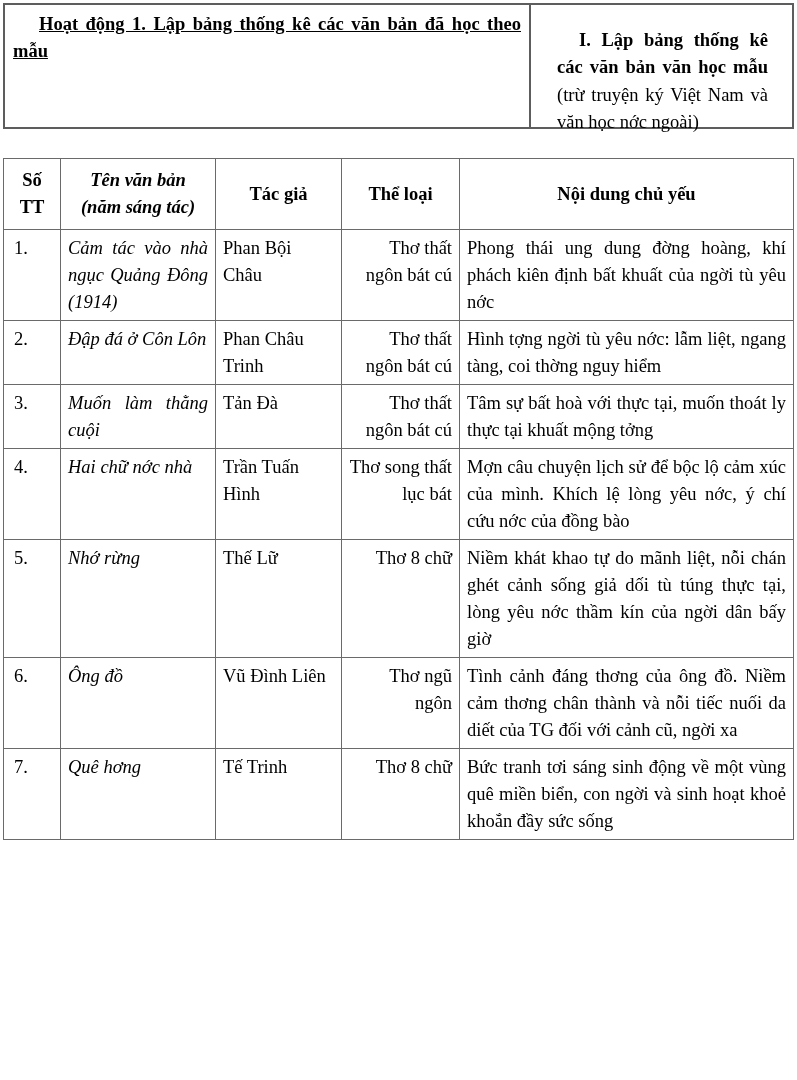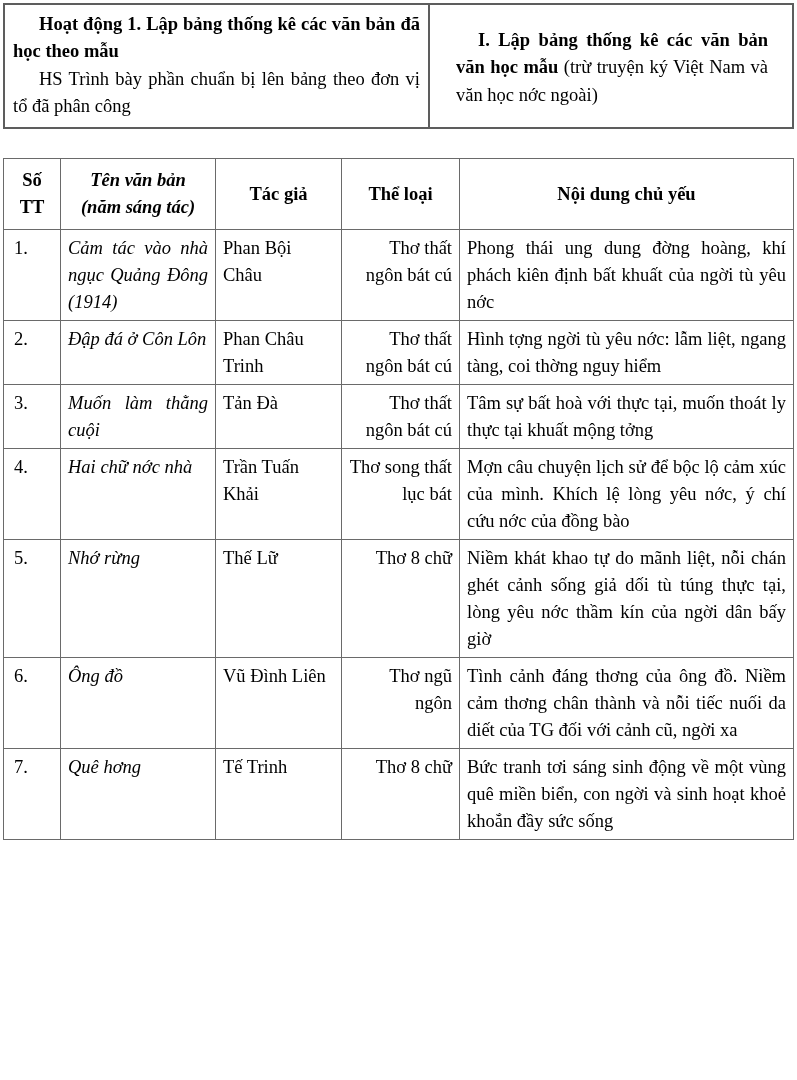--- a/index.html
+++ b/index.html
@@ -27,24 +27,25 @@
     position: absolute;
     left: 3px;
     top: 3px;
     width: 791px;
     height: 126px;
     border: 2px solid #5d5d5d;
     box-sizing: border-box;
     display: flex;
   }
   .activity-left {
-    width: 425px;
+    width: 526px;
     box-sizing: border-box;
     border-right: 2px solid #5d5d5d;
     padding: 6px 8px 4px 8px;
+    text-decoration: underline;
   }
   .activity-right {
     flex: 1;
     box-sizing: border-box;
     padding: 6px 8px 4px 10px;
   }
   .act-p {
     margin: 0;
     font-size: 18.5px;
     line-height: 1.48;
@@ -118,21 +119,20 @@
 <body>
 
 <div class="page">
 
   <div class="activity-box">
 
     <div class="activity-left">
       <p class="act-p">
         <b>Hoạt động 1. Lập bảng thống kê các văn bản đã học theo mẫu</b>
       </p>
-      <p class="act-p">HS Trình bày phần chuẩn bị lên bảng theo đơn vị tổ đã phân công</p>
     </div>
 
     <div class="activity-right">
       <p class="act-right-p"><b>I. Lập bảng thống kê các văn bản văn học mẫu</b><span> (trừ truyện ký Việt Nam và văn học nớc ngoài)</span></p>
     </div>
 
   </div>
 
   <table class="doc-table">
     <colgroup>
@@ -173,21 +173,21 @@
         <td class="cell-stt">3.</td>
         <td class="cell-name">Muốn làm thằng cuội</td>
         <td class="cell-auth">Tản Đà</td>
         <td class="cell-type">Thơ thất ngôn bát cú</td>
         <td class="cell-desc">Tâm sự bất hoà với thực tại, muốn thoát ly thực tại khuất mộng tởng</td>
       </tr>
 
       <tr>
         <td class="cell-stt">4.</td>
         <td class="cell-name">Hai chữ nớc nhà</td>
-        <td class="cell-auth">Trần Tuấn Khải</td>
+        <td class="cell-auth">Trần Tuấn Hình</td>
         <td class="cell-type">Thơ song thất lục bát</td>
         <td class="cell-desc">Mợn câu chuyện lịch sử để bộc lộ cảm xúc của mình. Khích lệ lòng yêu nớc, ý chí cứu nớc của đồng bào</td>
       </tr>
 
       <tr>
         <td class="cell-stt">5.</td>
         <td class="cell-name">Nhớ rừng</td>
         <td class="cell-auth">Thế Lữ</td>
         <td class="cell-type">Thơ 8 chữ</td>
         <td class="cell-desc">Niềm khát khao tự do mãnh liệt, nỗi chán ghét cảnh sống giả dối tù túng thực tại, lòng yêu nớc thầm kín của ngời dân bấy giờ</td>

